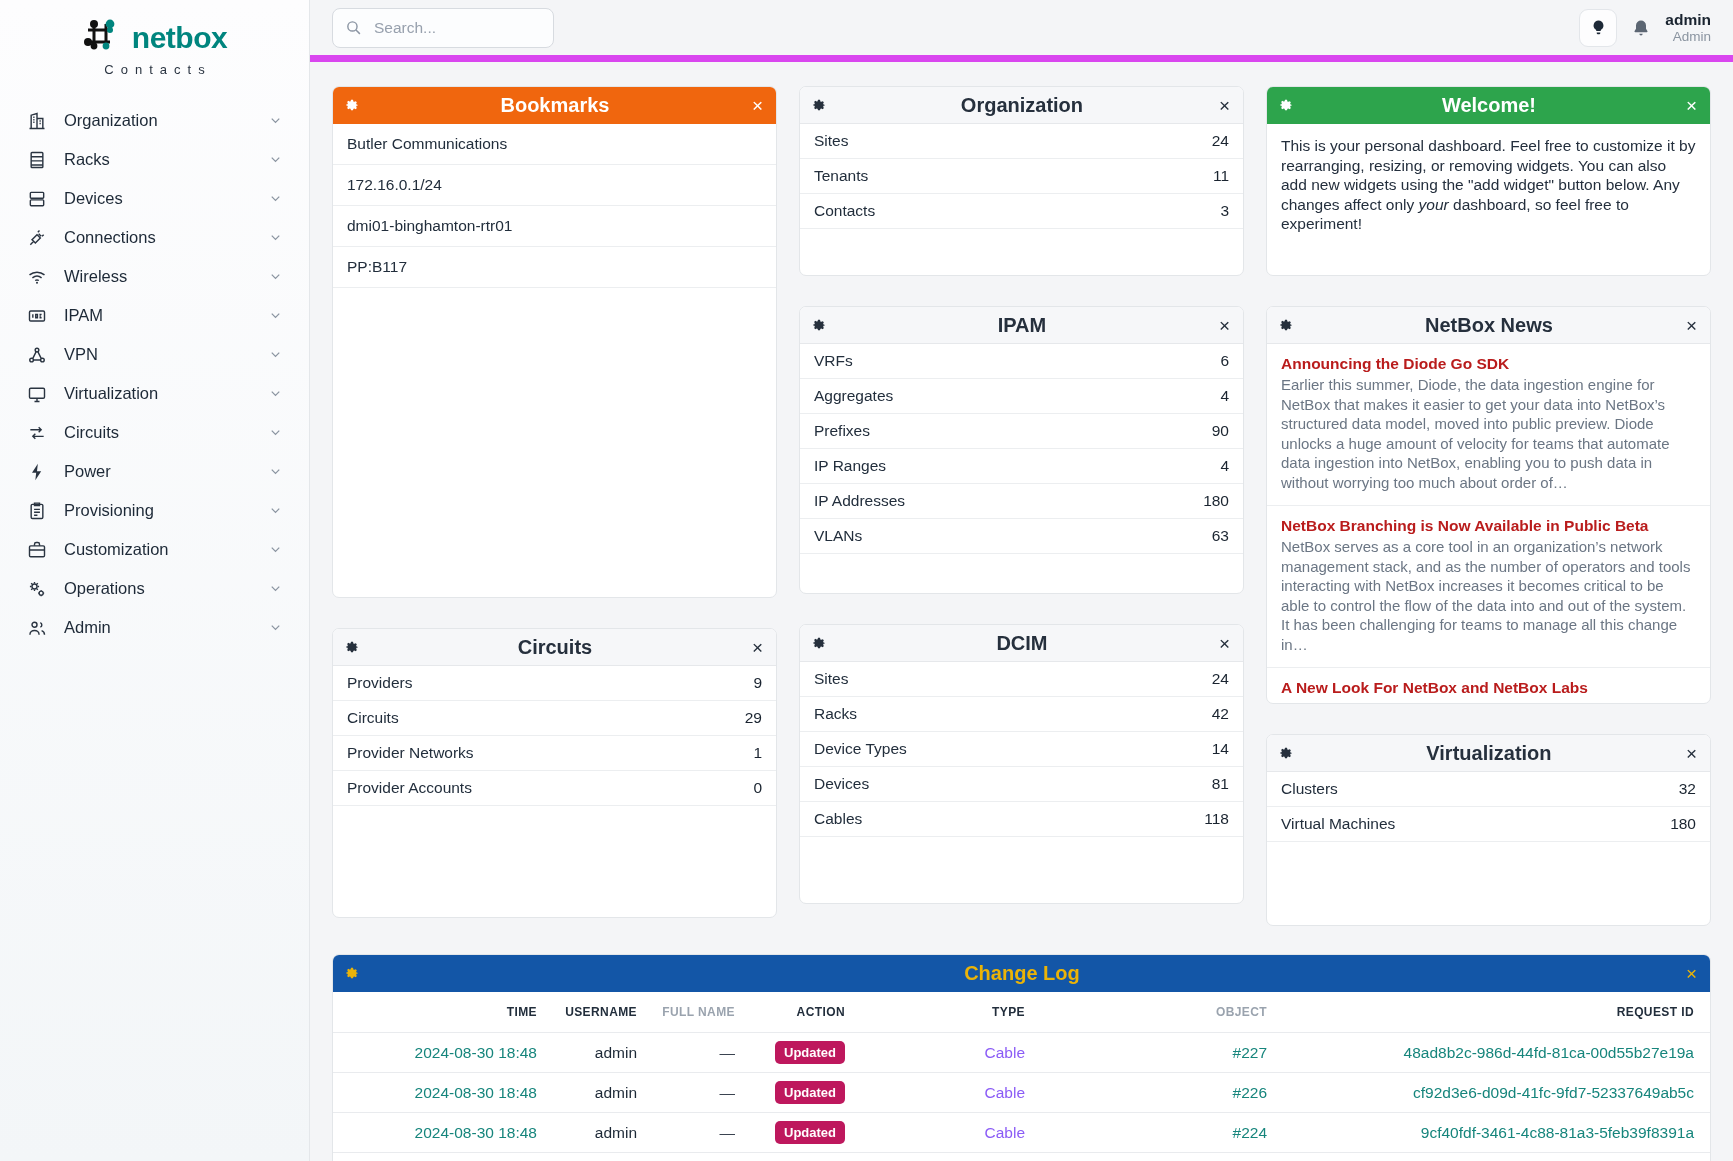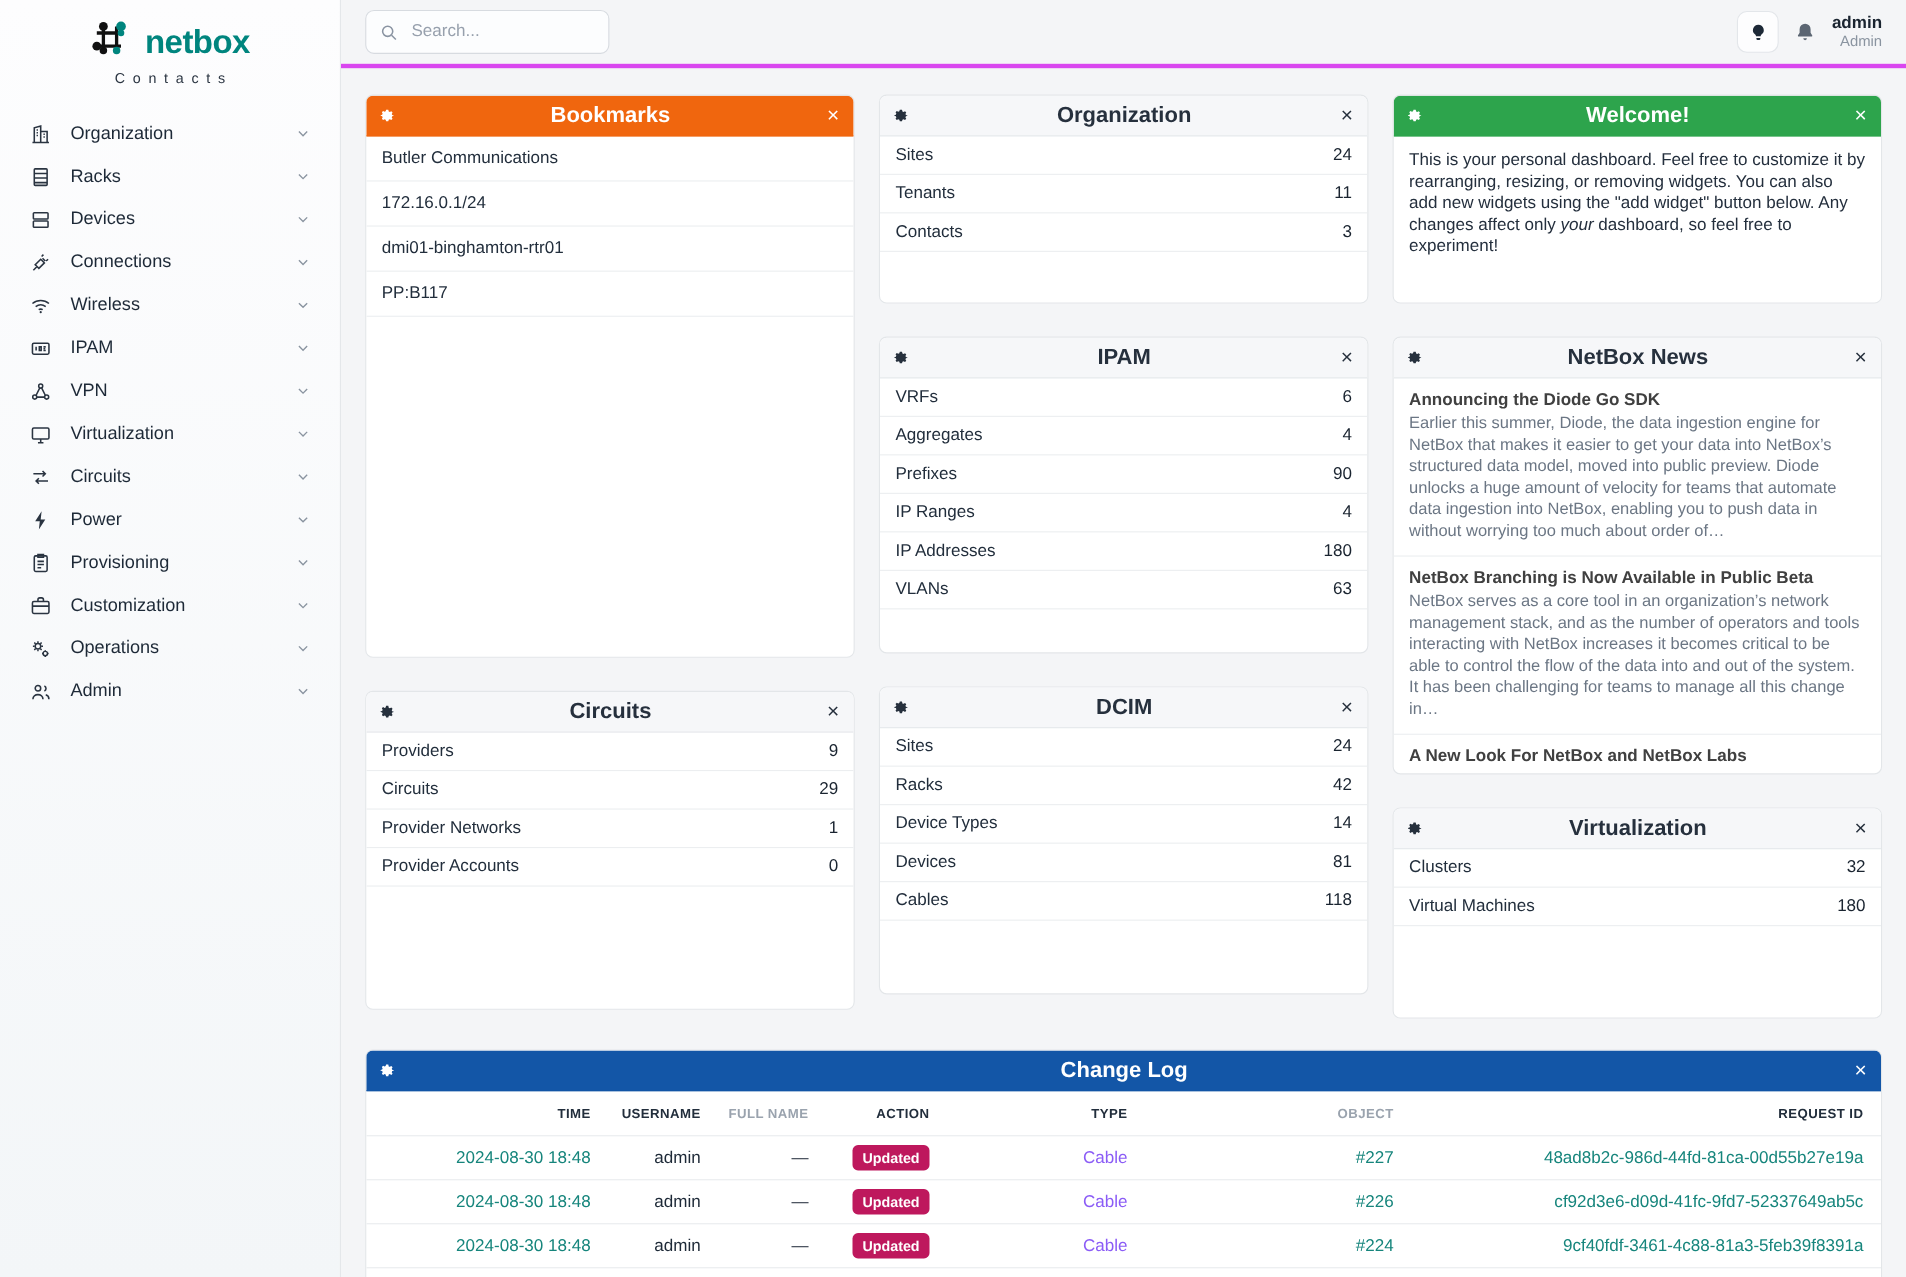--- a/index.html
+++ b/index.html
@@ -16,21 +16,21 @@
   .menu { margin-top:22px; padding:0 16px; }
   .menu-item { display:flex; align-items:center; height:39px; padding:0 10px; border-radius:6px; cursor:pointer; }
   .mi-icon { width:21px; height:21px; margin-right:17px; color:#2a3441; display:flex; align-items:center; justify-content:center; }
   .mi-icon svg { width:20px; height:20px; }
   .mi-label { font-size:16.5px; color:#1d2937; }
   .mi-chev { margin-left:auto; color:#8a94a0; display:flex; }
   .mi-chev svg { width:15px; height:15px; }
 
   
   .main { flex:1; display:flex; flex-direction:column; min-width:0; }
-  .topbar { height:62px; flex:0 0 62px; display:flex; align-items:center; padding:0 22px; border-bottom:4px solid #d946ef;justify-content:space-between; }
+  .topbar { height:62px; flex:0 0 62px; display:flex; align-items:center; padding:0 22px; border-bottom:7px solid #d946ef;justify-content:space-between; }
   .search-box { width:222px; height:40px; border:1px solid #d7dbe0; border-radius:8px; background:#fcfdfe; display:flex; align-items:center; padding:0 12px; color:#8a94a2; }
   .search-box svg { width:17px; height:17px; margin-right:12px; }
   .search-box input { border:none; outline:none; background:transparent; font-size:15.5px; color:#3a4350; width:150px; font-family:"Liberation Sans",sans-serif; }
   .search-box input::placeholder { color:#97a0ad; }
   .top-right { margin-left:auto; display:flex; align-items:center; gap:14px; }
   .bulb-btn { width:38px; height:38px; border:1px solid #e3e6ea; border-radius:9px; background:#fdfdfe; display:flex; align-items:center; justify-content:center; color:#1d2937; cursor:pointer; }
   .bell-btn { color:#5c6673; display:flex; cursor:pointer; }
   .user-block { text-align:right; line-height:1.15; cursor:pointer; }
   .user-name { font-weight:bold; font-size:15.5px; color:#1a2430; }
   .user-role { font-size:13.5px; color:#8a94a0; }
@@ -41,30 +41,30 @@
   .col { display:flex; flex-direction:column; gap:30px; min-width:0; }
 
   .card { background:#ffffff; border:1px solid #e3e6e9; border-radius:7px; overflow:hidden; display:flex; flex-direction:column; }
   .card-head { height:37px; flex:0 0 37px; display:flex; align-items:center; padding:0 11px; background:#f6f7f9; border-bottom:1px solid #e6e8eb; color:#26303d; }
   .card-head .gear { display:flex; cursor:pointer; }
   .card-head .gear svg { width:16px; height:16px; }
   .card-title { flex:1; text-align:center; font-size:20px; font-weight:bold; }
   .card-head .closex { font-size:19px; line-height:1; cursor:pointer; padding:0 2px; }
   .head-orange { background:#f0660e; border-bottom-color:#f0660e; color:#ffffff; }
   .head-green  { background:#2da44c; border-bottom-color:#2da44c; color:#ffffff; }
-  .head-blue   { background:#1356a7; border-bottom-color:#1356a7; color:#ffffff; }
+  .head-blue   { background:#1356a7; border-bottom-color:#1356a7; color:#eab308; }
 
   .stat-row { display:flex; justify-content:space-between; align-items:center; padding:8px 14px; border-bottom:1px solid #eceef0; font-size:15.5px; cursor:pointer; }
   .stat-label { color:#222e3c; }
   .stat-value { color:#1a2430; font-weight:500; }
   .bm-item { padding:11px 14px; border-bottom:1px solid #eceef0; font-size:15.5px; color:#222e3c; cursor:pointer; }
 
   .welcome-body { padding:12px 14px; font-size:15.5px; line-height:1.26; color:#242f3d; }
   .news-item { padding:11px 14px 13px; border-bottom:1px solid #eceef0; }
-  .news-title { font-size:15.5px; font-weight:bold; color:#404040; margin-bottom:2px; cursor:pointer; }
+  .news-title { font-size:15.5px; font-weight:bold; color:#b91c1c; margin-bottom:2px; cursor:pointer; }
   .news-excerpt { font-size:15px; line-height:1.3; color:#6b7684; }
 
   
   .changelog { margin-top:28px; height:420px; }
   .clog-grid { display:grid; grid-template-columns:188px 100px 98px 110px 180px 242px 1fr; align-items:center; padding:0 16px;text-align:right; }
   .clog-colhead { height:40px; }
   .clog-colhead span { font-size:12px; font-weight:bold; letter-spacing:0.4px; color:#222e3c; }
   .clog-colhead span.muted { color:#9aa3ae; }
   .clog-row { height:40px; border-top:1px solid #e9ebee; font-size:15.5px; }
   a.tlink { color:#16857c; text-decoration:none; cursor:pointer; }

